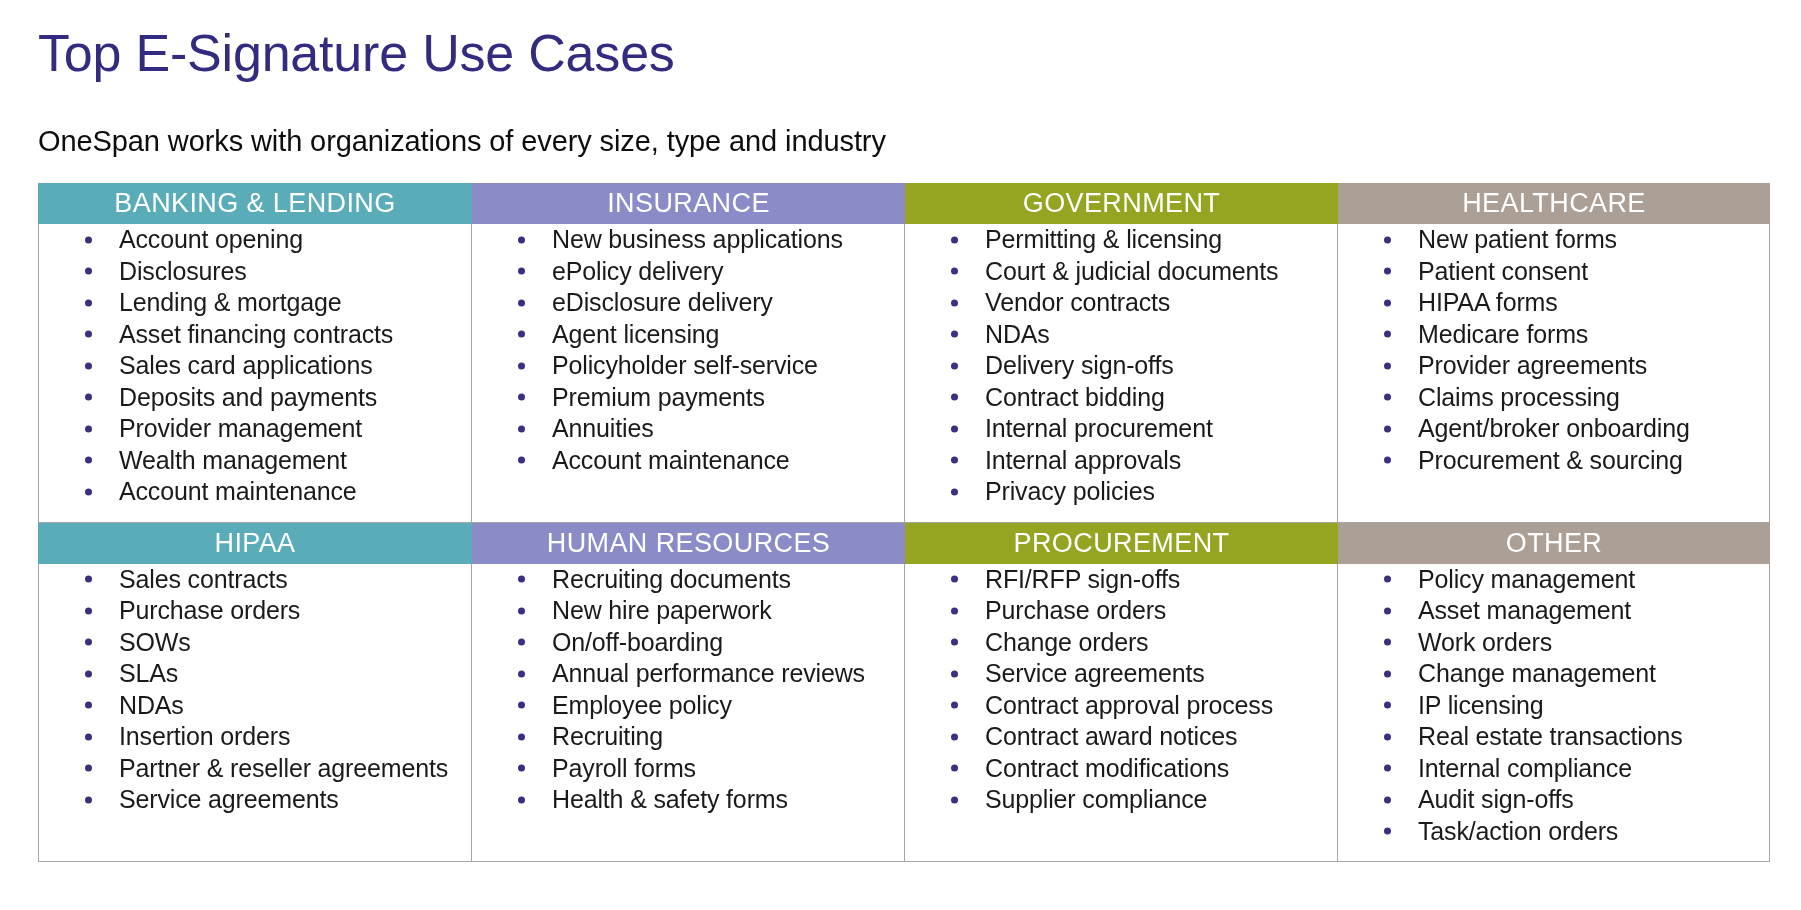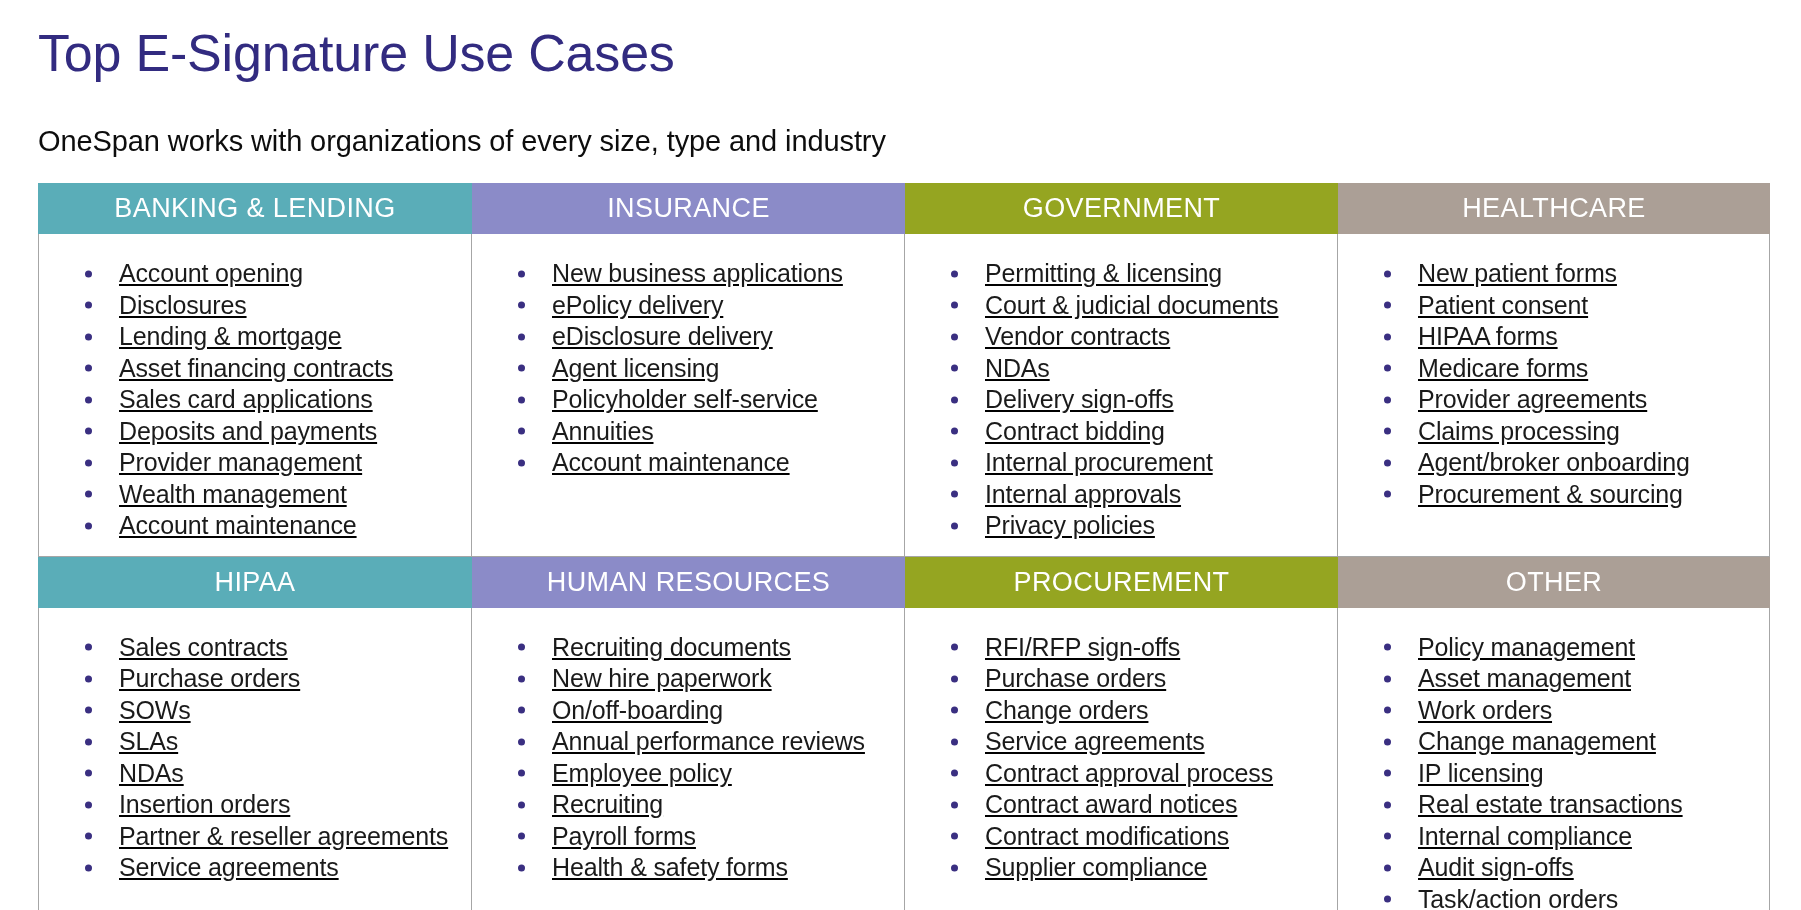--- a/index.html
+++ b/index.html
@@ -61,39 +61,38 @@
     flex-direction: column;
     background: #ffffff;
   }
   .col.c0 { width: 434px; }
   .col.c1 { width: 433px; }
   .col.c2 { width: 433px; }
   .col.c3 { width: 432px; }
 
   .cat-header {
     box-sizing: border-box;
-    height: 51px;
+    height: 41px;
     display: flex;
     align-items: center;
     justify-content: center;
     color: #ffffff;
     font-size: 27px;
     font-weight: 400;
     letter-spacing: 0.4px;
     white-space: nowrap;
   }
   .cell-body {
     box-sizing: border-box;
     border-left: 1.5px solid #a6a6a6;
     border-right: 1.5px solid #a6a6a6;
     border-bottom: 1.5px solid #a6a6a6;
-    padding: 24px 6px 14px 6px;
+    padding: 0 6px 14px 6px;
     background: #ffffff;
     flex: 1 1 auto;
-    text-decoration: underline;
   }
   .band.row1 .cell-body { min-height: 289px; }
   .band.row2 .cell-body { min-height: 297px; }
 
   
   .col.c1 .cell-body,
   .col.c2 .cell-body,
   .col.c3 .cell-body { border-left: none; }
 
   ul.items {
@@ -150,20 +149,21 @@
         </div>
         <div class="col c1">
           <div class="cat-header" style="background: rgb(139, 139, 200);">INSURANCE</div>
           <div class="cell-body">
             <ul class="items">
               <li><span class="bullet" style="background: rgb(58, 47, 129);"></span><span>New business applications</span></li>
               <li><span class="bullet" style="background: rgb(58, 47, 129);"></span><span>ePolicy delivery</span></li>
               <li><span class="bullet" style="background: rgb(58, 47, 129);"></span><span>eDisclosure delivery</span></li>
               <li><span class="bullet" style="background: rgb(58, 47, 129);"></span><span>Agent licensing</span></li>
               <li><span class="bullet" style="background: rgb(58, 47, 129);"></span><span>Policyholder self-service</span></li>
+              <li><span class="bullet" style="background: rgb(58, 47, 129);"></span><span>Premium payments</span></li>
               <li><span class="bullet" style="background: rgb(58, 47, 129);"></span><span>Annuities</span></li>
               <li><span class="bullet" style="background: rgb(58, 47, 129);"></span><span>Account maintenance</span></li>
             </ul>
           </div>
         </div>
         <div class="col c2">
           <div class="cat-header" style="background: rgb(149, 165, 33);">GOVERNMENT</div>
           <div class="cell-body">
             <ul class="items">
               <li><span class="bullet" style="background: rgb(58, 47, 129);"></span><span>Permitting &amp; licensing</span></li>

